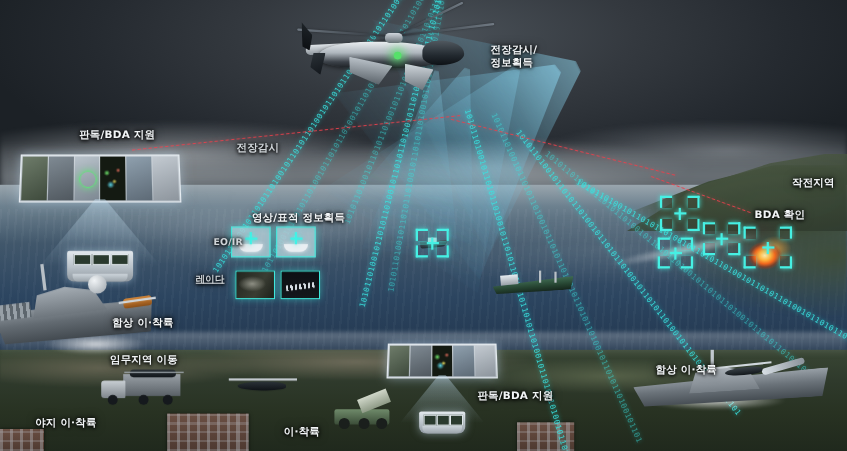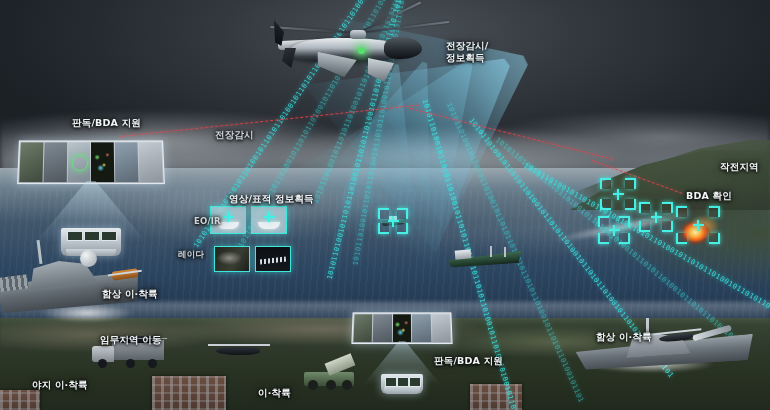--- a/index.html
+++ b/index.html
@@ -625,23 +625,23 @@
         <div class="cy"></div>
     </div>
   </div>
 
   <div class="lbl" style="left:446px;top:40px;">전장감시/
 정보획득</div>
   <div class="lbl" style="left:72px;top:117px;">판독/BDA 지원</div>
   <div class="lbl gray" style="left:215px;top:129px;">전장감시</div>
   <div class="lbl" style="left:229px;top:193px;">영상/표적 정보획득</div>
   <div class="lbl gray sm" style="left:194px;top:215px;">EO/IR</div>
-  <div class="lbl gray sm" style="left:178px;top:248px;">레이다</div>
+  <div class="lbl gray sm" style="left:178px;top:248px;text-decoration:underline;">레이다</div>
   <div class="lbl" style="left:692px;top:161px;margin-left:28px;">작전지역</div>
   <div class="lbl" style="left:686px;top:190px;">BDA 확인</div>
   <div class="lbl" style="left:102px;top:288px;">함상 이·착륙</div>
-  <div class="lbl" style="left:100px;top:334px;">임무지역 이동</div>
+  <div class="lbl" style="left:100px;top:322px;">임무지역 이동</div>
   <div class="lbl" style="left:32px;top:379px;">야지 이·착륙</div>
   <div class="lbl" style="left:258px;top:387px;">이·착륙</div>
   <div class="lbl" style="left:434px;top:355px;">판독/BDA 지원</div>
   <div class="lbl" style="left:596px;top:331px;">함상 이·착륙</div>
 
 </div>
 
 </body></html>

